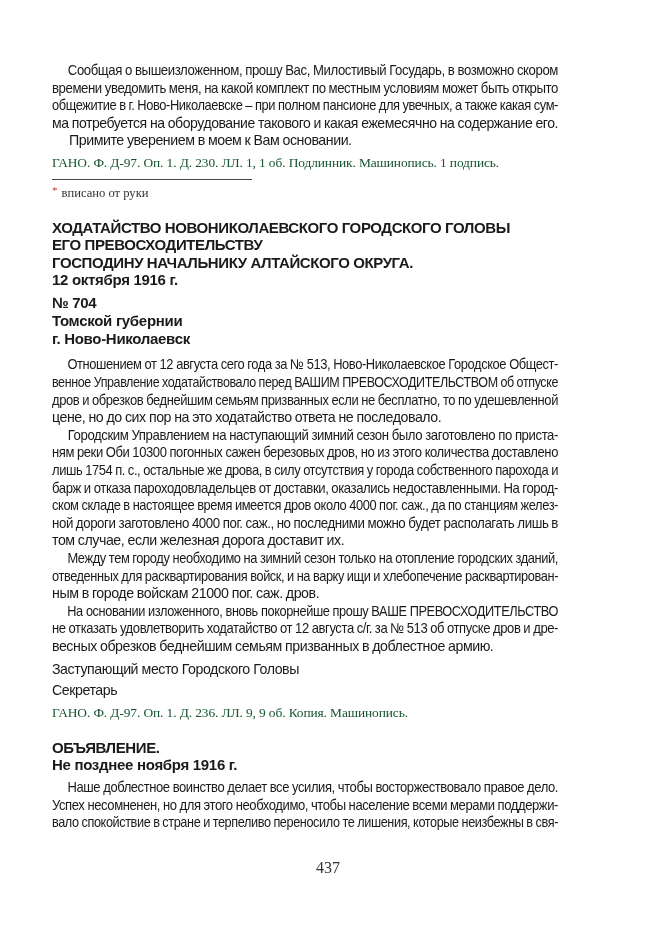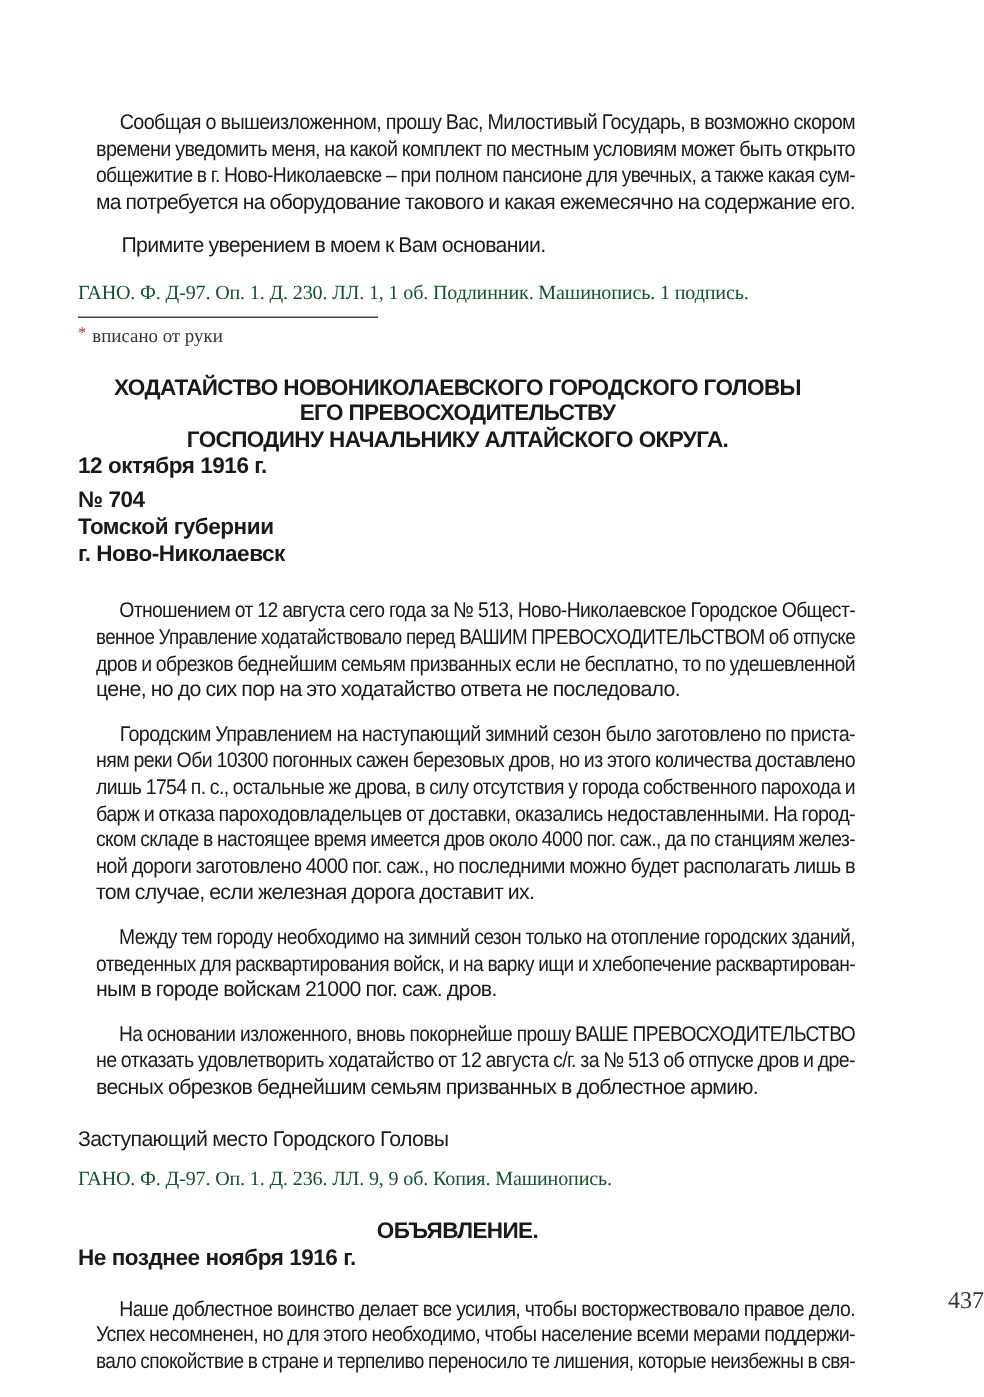--- a/index.html
+++ b/index.html
@@ -27,21 +27,21 @@
       line-height: 17.6px;
       letter-spacing: -0.45px;
       word-spacing: -0.3px;
       text-align: justify;
       -webkit-hyphens: manual;
       hyphens: manual;
       font-stretch: condensed;
       transform-origin: left top;
     }
     .para {
-      margin: 12px;
+      margin: 0;
       text-indent: 17px;
     }
     .line {
       display: block;
       text-align: justify;
       text-align-last: justify;
       white-space: nowrap;
       overflow: visible;
     }
     .line.last {
@@ -73,21 +73,20 @@
       font-size: 11px;
       vertical-align: 3px;
       margin-right: 4px;
     }
     .heading {
       font-family: "Liberation Sans", sans-serif;
       font-weight: bold;
       font-size: 15px;
       line-height: 17.5px;
       letter-spacing: -0.4px;
-      text-align: center;
       margin: 0;
     }
     .subhead {
       font-family: "Liberation Sans", sans-serif;
       font-weight: bold;
       font-size: 15px;
       line-height: 18px;
       letter-spacing: -0.3px;
       margin: 0;
     }
@@ -99,21 +98,21 @@
       font-size: 14.2px;
       line-height: 17.6px;
       letter-spacing: -0.45px;
       margin: 0;
     }
     .page-number {
       position: absolute;
       left: 0;
       width: 656px;
       top: 859px;
-      text-align: right;
+      text-align: center;
       font-family: "Liberation Serif", serif;
       font-size: 16px;
       color: #333;
     }
   </style>
 </head>
 <body>
 
 <div class="page">
 
@@ -171,20 +170,21 @@
       <p class="para">
         <span class="line" style="transform: scaleX(0.899414); transform-origin: left top; width: 562.589px;">На основании изложенного, вновь покорнейше прошу ВАШЕ ПРЕВОСХОДИТЕЛЬСТВО</span>
         <span class="line" style="text-indent: 0px; transform: scaleX(0.919321); transform-origin: left top; width: 550.406px;">не отказать удовлетворить ходатайство от 12 августа с/г. за № 513 об отпуске дров и дре-</span>
         <span class="line last" style="text-indent:0">весных обрезков беднейшим семьям призванных в доблестное армию.</span>
       </p>
     </div>
 
     <div class="gap-s"></div>
     <p class="sig">Заступающий место Городского Головы</p>
     <div style="height:4px"></div>
+    <p class="sig">Секретарь</p>
     <p class="serif-ref">ГАНО. Ф. Д-97. Оп. 1. Д. 236. ЛЛ. 9, 9 об. Копия. Машинопись.</p>
   </div>
 
   <div class="gap-l"></div>
 
   <div>
     <p class="heading">ОБЪЯВЛЕНИЕ.</p>
     <p class="subhead">Не позднее ноября 1916 г.</p>
     <div class="gap-s"></div>
     <div class="cond">

